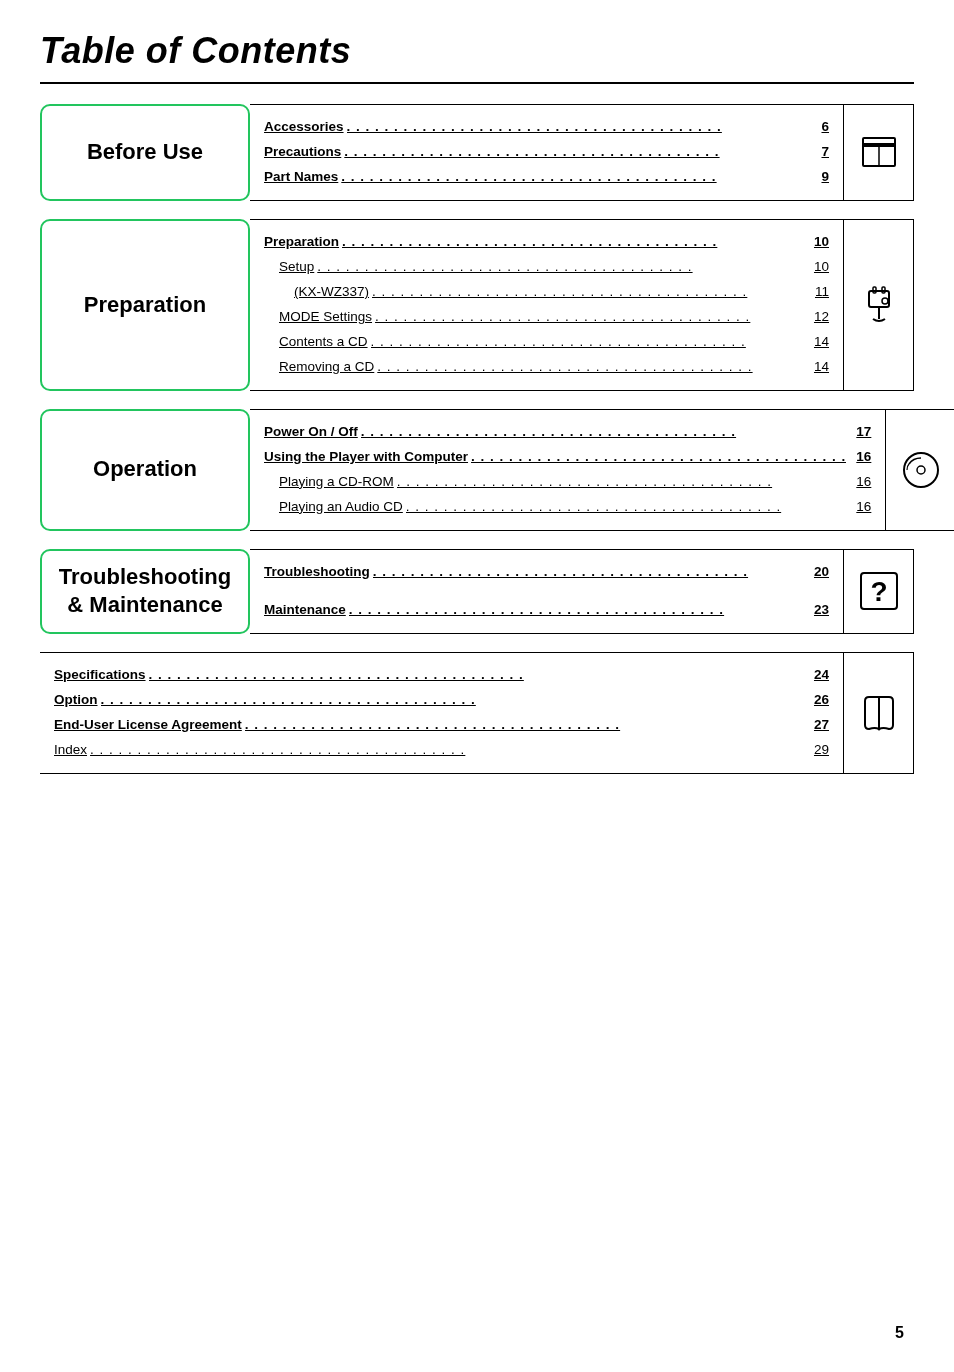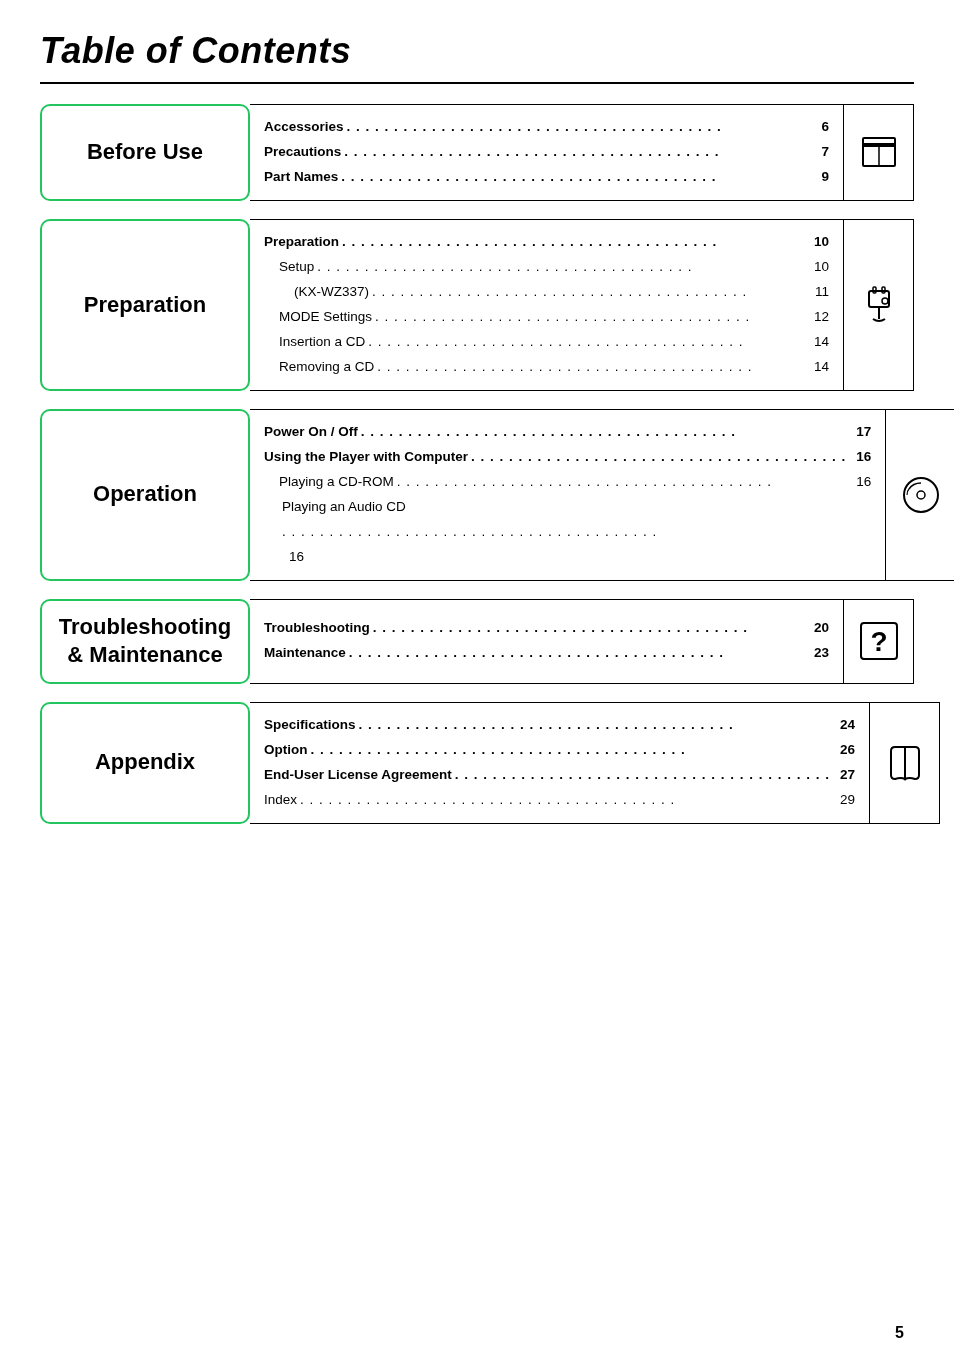--- a/index.html
+++ b/index.html
@@ -51,21 +51,22 @@
       line-height: 1.3;
     }
 
     .section-content-box {
       flex: 1;
       border: 1.5px solid #000;
       border-left: none;
       padding: 10px 14px;
       display: flex;
       flex-direction: column;
-      justify-content: center;
+      justify-content: space-between;
+      text-decoration: underline;
     }
 
     .section-icon-box {
       width: 70px;
       min-width: 70px;
       border: 1.5px solid #000;
       border-left: none;
       display: flex;
       align-items: center;
       justify-content: center;
@@ -176,21 +177,21 @@
           <span class="entry-text">(KX-WZ337)</span>
           <span class="entry-dots"> . . . . . . . . . . . . . . . . . . . . . . . . . . . . . . . . . . . . . . . . </span>
           <span class="entry-page">11</span>
         </div>
         <div class="toc-entry" style="padding-left: 15px;">
           <span class="entry-text">MODE Settings</span>
           <span class="entry-dots"> . . . . . . . . . . . . . . . . . . . . . . . . . . . . . . . . . . . . . . . . </span>
           <span class="entry-page">12</span>
         </div>
         <div class="toc-entry" style="padding-left: 15px;">
-          <span class="entry-text">Insertion a CD</span>
+          <span class="entry-text">Contents a CD</span>
           <span class="entry-dots"> . . . . . . . . . . . . . . . . . . . . . . . . . . . . . . . . . . . . . . . . </span>
           <span class="entry-page">14</span>
         </div>
         <div class="toc-entry" style="padding-left: 15px;">
           <span class="entry-text">Removing a CD</span>
           <span class="entry-dots"> . . . . . . . . . . . . . . . . . . . . . . . . . . . . . . . . . . . . . . . . </span>
           <span class="entry-page">14</span>
         </div>
       </div>
       <div class="section-icon-box">
@@ -219,21 +220,21 @@
         <div class="toc-entry toc-entry-bold">
           <span class="entry-text">Using the Player with Computer</span>
           <span class="entry-dots"> . . . . . . . . . . . . . . . . . . . . . . . . . . . . . . . . . . . . . . . . </span>
           <span class="entry-page">16</span>
         </div>
         <div class="toc-entry" style="padding-left: 15px;">
           <span class="entry-text">Playing a CD-ROM</span>
           <span class="entry-dots"> . . . . . . . . . . . . . . . . . . . . . . . . . . . . . . . . . . . . . . . . </span>
           <span class="entry-page">16</span>
         </div>
-        <div class="toc-entry" style="padding-left: 15px; flex-direction: column;">
+        <div class="toc-entry" style="padding-left: 15px;">
           <span class="entry-text">Playing an Audio CD</span>
           <span class="entry-dots"> . . . . . . . . . . . . . . . . . . . . . . . . . . . . . . . . . . . . . . . . </span>
           <span class="entry-page">16</span>
         </div>
       </div>
       <div class="section-icon-box">
         <div class="icon-box-icon">
           <svg width="44" height="44" viewBox="0 0 44 44" fill="none" xmlns="http://www.w3.org/2000/svg">
       <circle cx="22" cy="22" r="17" stroke="#000" stroke-width="2" fill="none"></circle>
       <circle cx="22" cy="22" r="4" stroke="#000" stroke-width="1.5" fill="none"></circle>
@@ -263,23 +264,20 @@
       <div class="section-icon-box">
         <div class="icon-box-icon">
           <svg width="44" height="44" viewBox="0 0 44 44" fill="none" xmlns="http://www.w3.org/2000/svg">
       <rect x="4" y="4" width="36" height="36" rx="3" stroke="#000" stroke-width="2" fill="none"></rect>
       <text x="22" y="32" text-anchor="middle" font-size="28" font-weight="bold" fill="#000" font-family="Arial">?</text>
     </svg>
         </div>
       </div>
     </div>
     <div class="toc-section">
-      <div class="section-label-box">
-        <span style="white-space: pre-line;">Appendix</span>
-      </div>
       <div class="section-content-box">
         <div class="toc-entry toc-entry-bold">
           <span class="entry-text">Specifications</span>
           <span class="entry-dots"> . . . . . . . . . . . . . . . . . . . . . . . . . . . . . . . . . . . . . . . . </span>
           <span class="entry-page">24</span>
         </div>
         <div class="toc-entry toc-entry-bold">
           <span class="entry-text">Option</span>
           <span class="entry-dots"> . . . . . . . . . . . . . . . . . . . . . . . . . . . . . . . . . . . . . . . . </span>
           <span class="entry-page">26</span>

